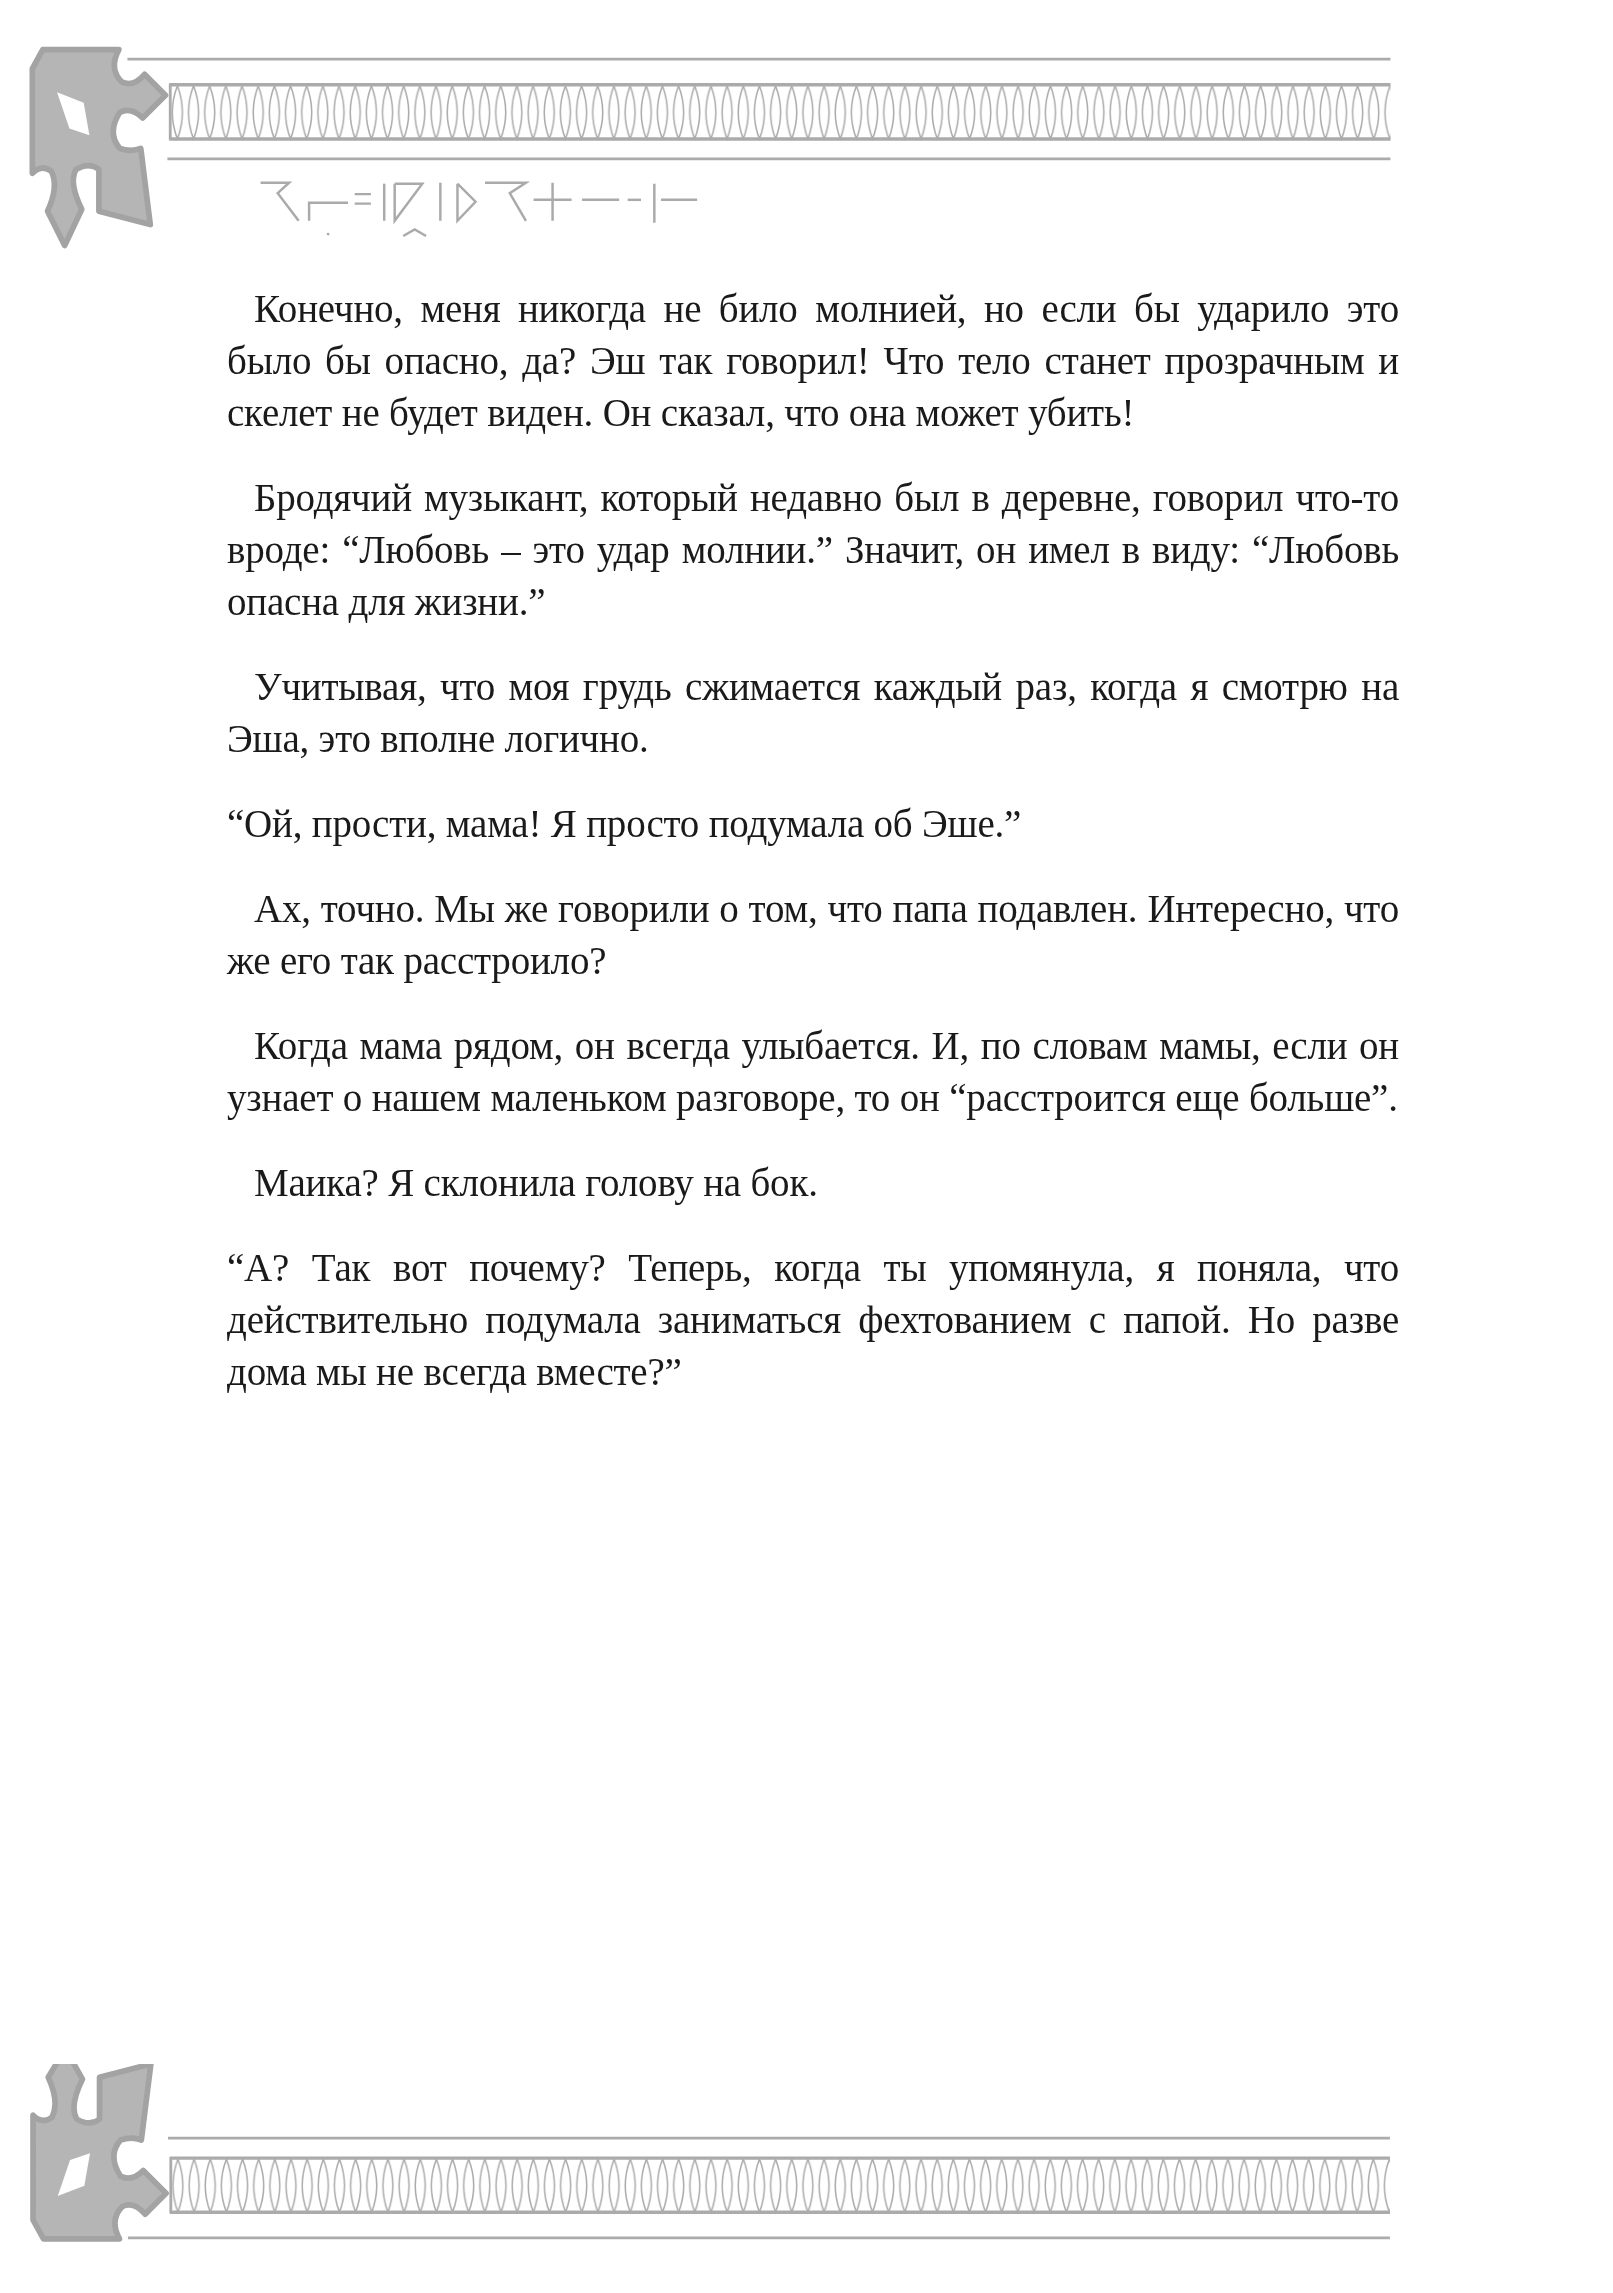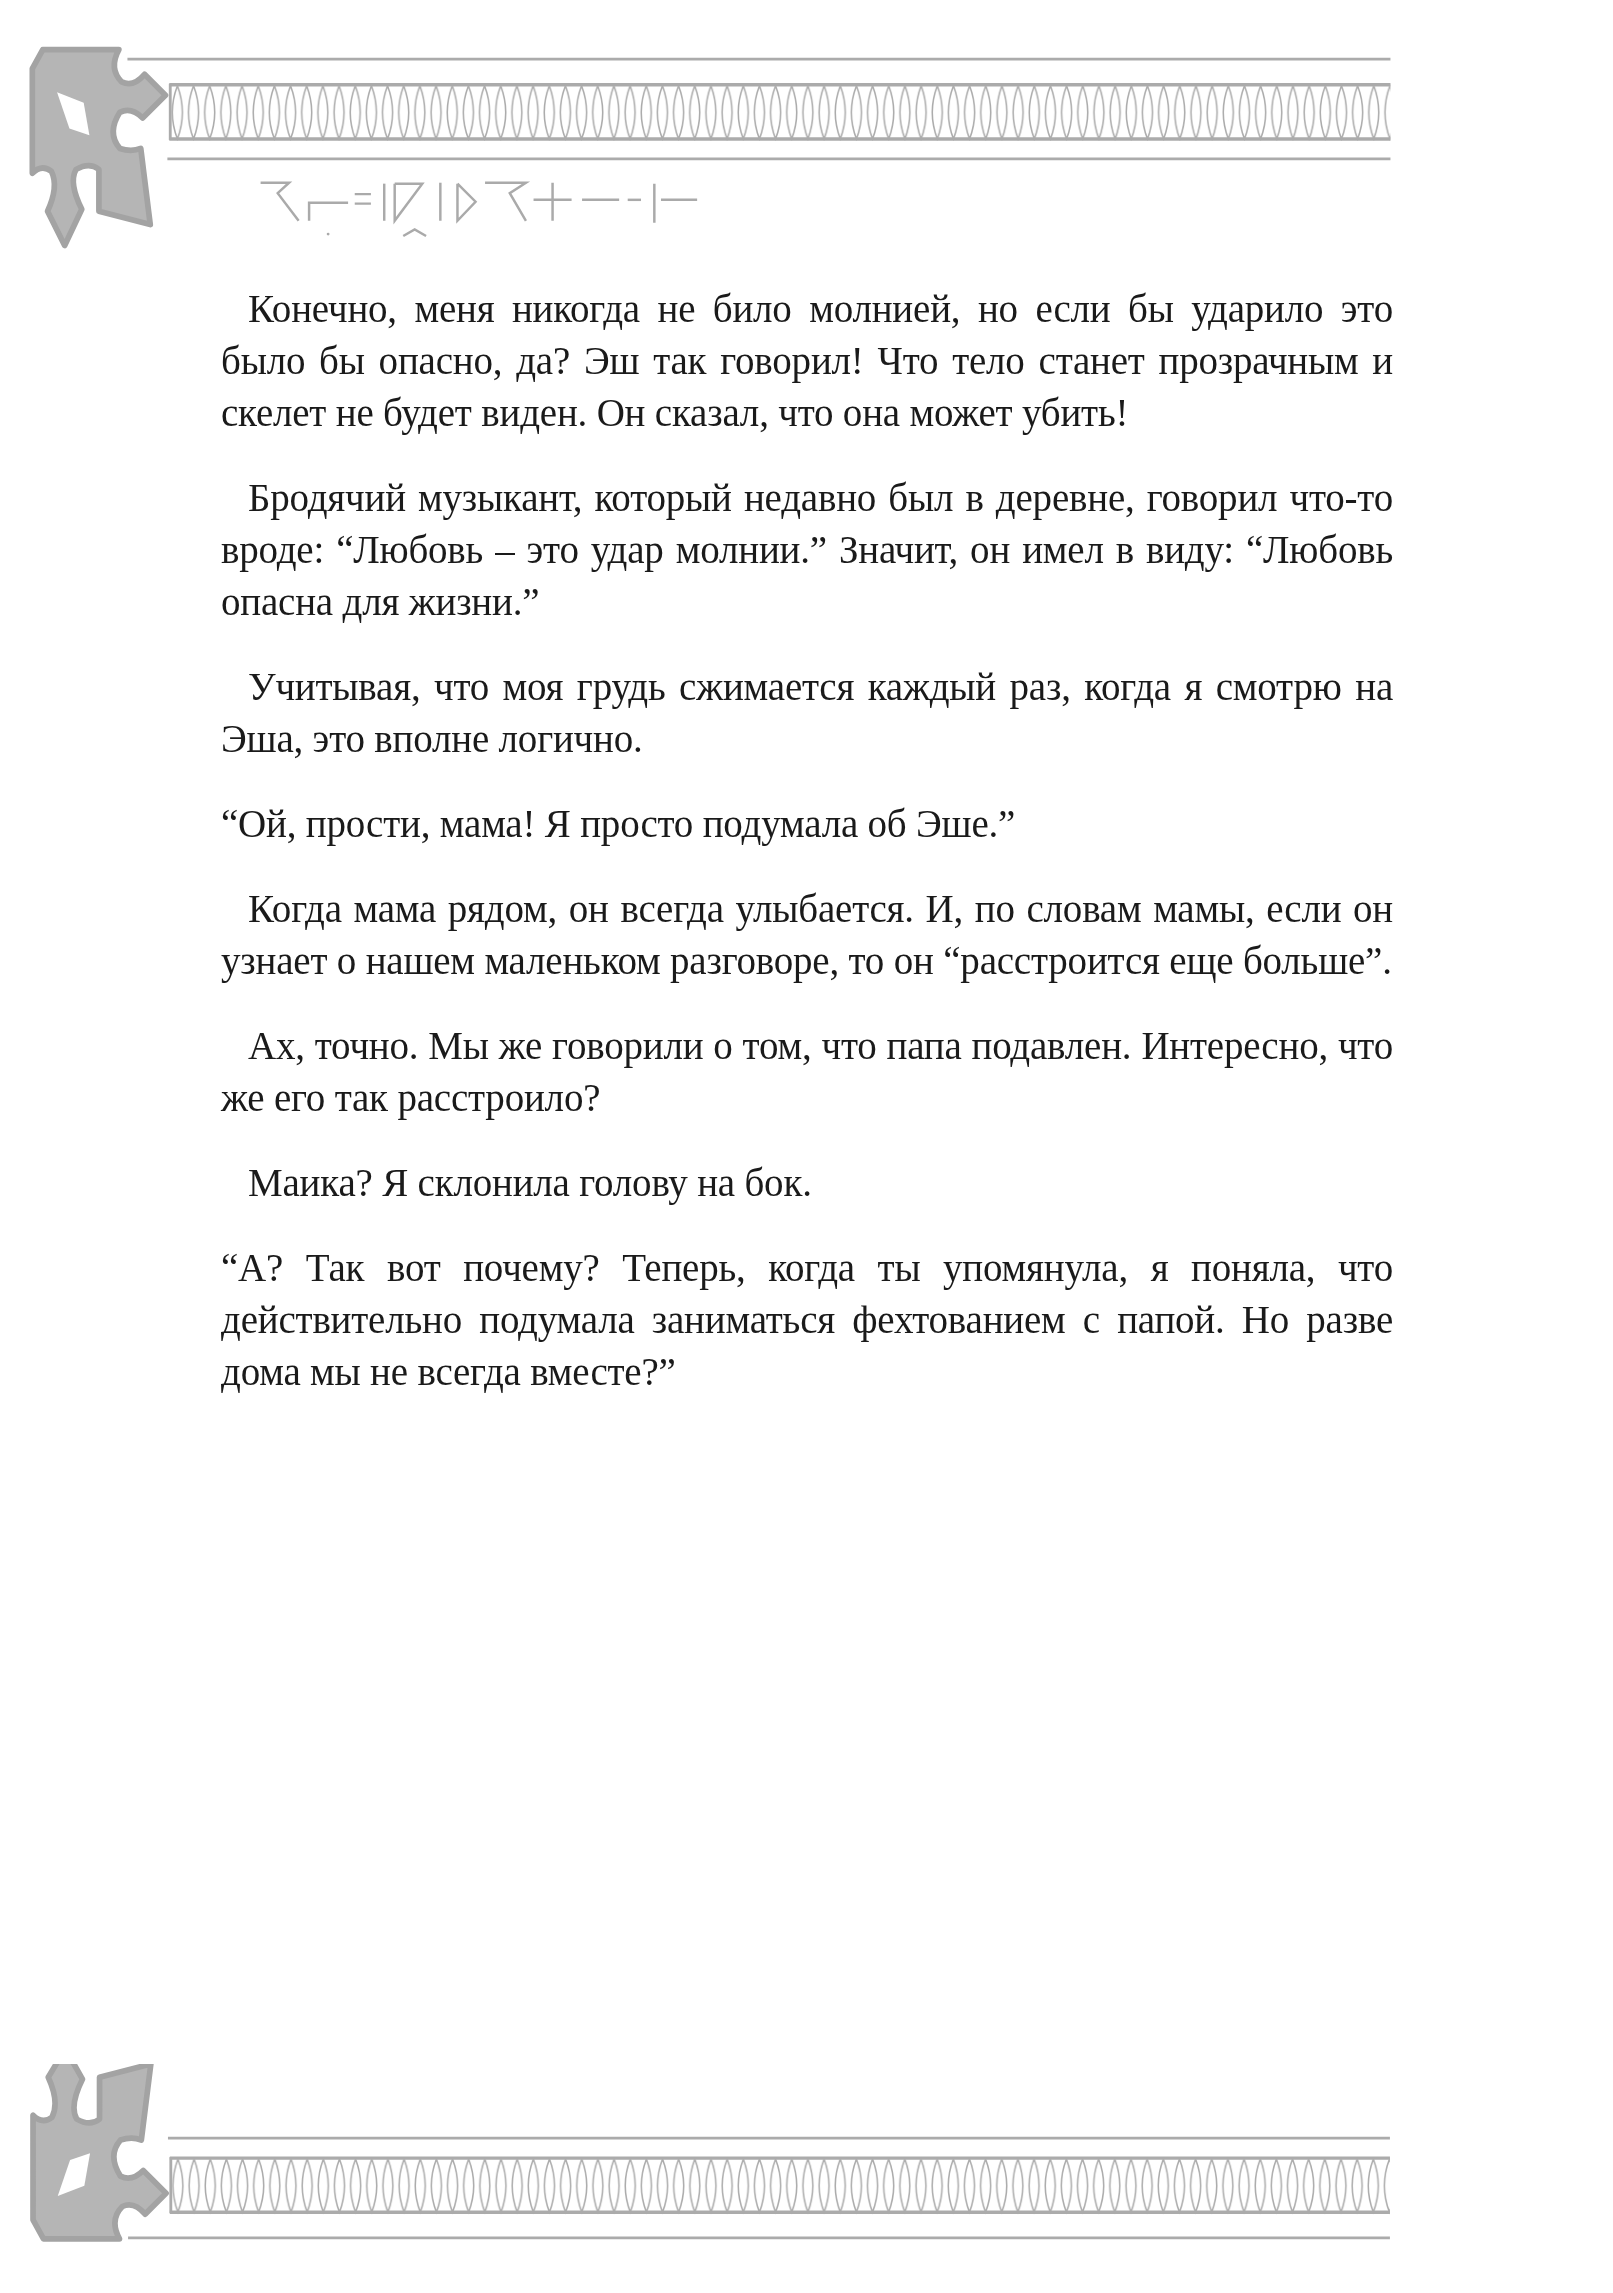--- a/index.html
+++ b/index.html
@@ -1,21 +1,21 @@
 <!DOCTYPE html>
 <html style="font-size:15px"><head>
   <meta charset="utf-8">
   <style>
     html, body { margin: 0; padding: 0; background: #ffffff; }
     body { width: 1613px; height: 2293px; position: relative; overflow: hidden; }
     .page { position: absolute; left: 0; top: 0; width: 1613px; height: 2293px; background: #ffffff; }
     .ornament { position: absolute; }
     .text-block {
       position: absolute;
-      left: 221px;
+      left: 227px;
       top: 283px;
       width: 1172px;
       font-family: "Liberation Serif", "DejaVu Serif", serif;
       font-size: 39px;
       line-height: 52px;
       color: #1a1a1a;
       text-align: justify;
       letter-spacing: -0.2px;
     }
     .text-block p {
@@ -78,22 +78,22 @@
 
       <path d="M688 193 L688 234 M695 210 L733 210"></path>
     </g>
   </svg>
 
   <div class="text-block">
     <p class="indent">Конечно, меня никогда не било молнией, но если бы удари­ло это было бы опасно, да? Эш так говорил! Что тело станет прозрачным и скелет не будет виден. Он сказал, что она может убить!</p>
     <p class="indent">Бродячий музыкант, который недавно был в деревне, гово­рил что-то вроде: “Любовь – это удар молнии.” Значит, он имел в виду: “Любовь опасна для жизни.”</p>
     <p class="indent">Учитывая, что моя грудь сжимается каждый раз, когда я смотрю на Эша, это вполне логично.</p>
     <p>“Ой, прости, мама! Я просто подумала об Эше.”</p>
+    <p class="indent">Ах, точно. Мы же говорили о том, что папа подавлен. Инте­ресно, что же его так расстроило?</p>
     <p class="indent">Когда мама рядом, он всегда улыбается. И, по словам мамы, если он узнает о нашем маленьком разговоре, то он “расстро­ится еще больше”.</p>
-    <p class="indent">Ах, точно. Мы же говорили о том, что папа подавлен. Инте­ресно, что же его так расстроило?</p>
     <p class="indent">Маика? Я склонила голову на бок.</p>
     <p>“А? Так вот почему? Теперь, когда ты упомянула, я поняла, что действительно подумала заниматься фехтованием с папой. Но разве дома мы не всегда вместе?”</p>
   </div>
 
   <svg class="ornament" style="left:0;top:2064px" width="1613" height="229" viewBox="0 0 1696 241">
     <defs>
       <pattern id="lensBot" x="178" y="98" width="17" height="60" patternUnits="userSpaceOnUse">
         <path d="M8.5 2 Q-2 30 8.5 58 Q19 30 8.5 2 Z" fill="none" stroke="#ababab" stroke-width="1.6"></path>
       </pattern>
     </defs>

